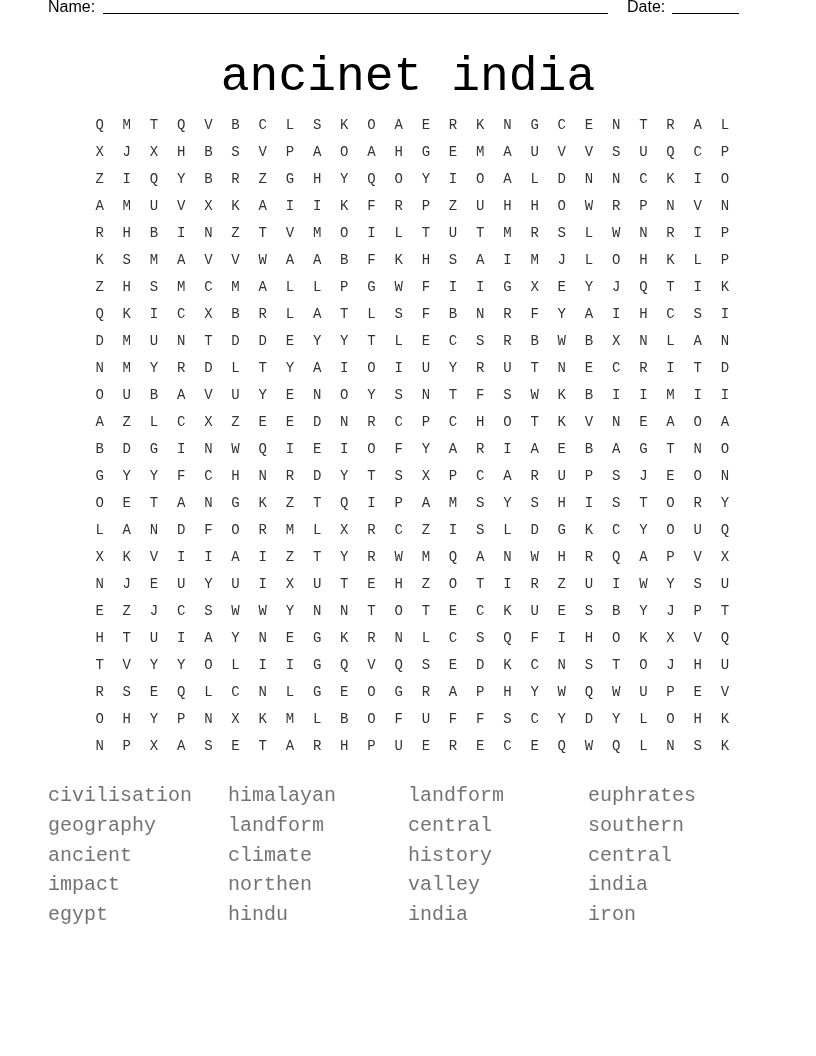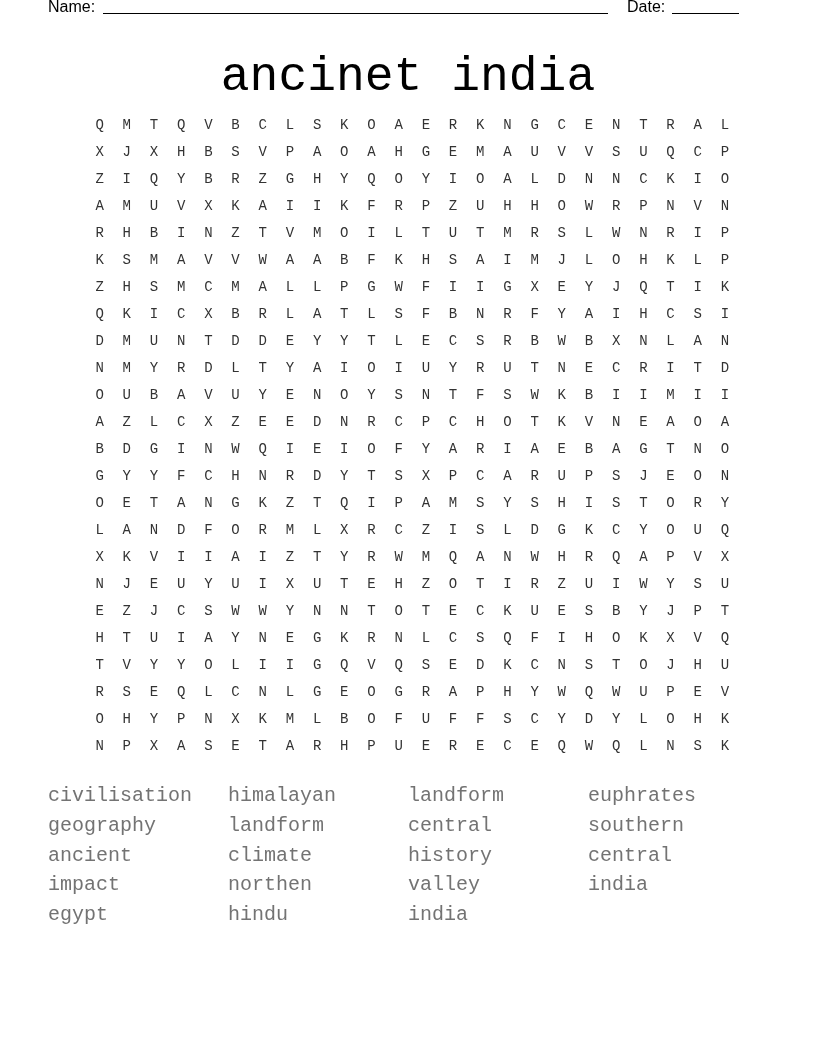--- a/index.html
+++ b/index.html
@@ -634,13 +634,14 @@
     <div class="word">climate</div>
     <div class="word">history</div>
     <div class="word">central</div>
     <div class="word">impact</div>
     <div class="word">northen</div>
     <div class="word">valley</div>
     <div class="word">india</div>
     <div class="word">egypt</div>
     <div class="word">hindu</div>
     <div class="word">india</div>
+    <div class="word">iron</div>
   </div>
 
 </body></html>

